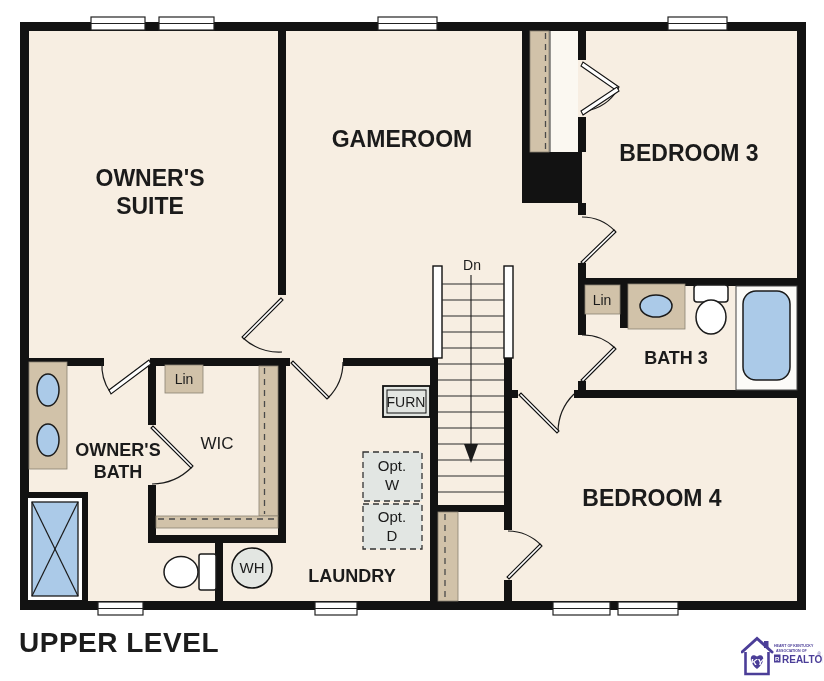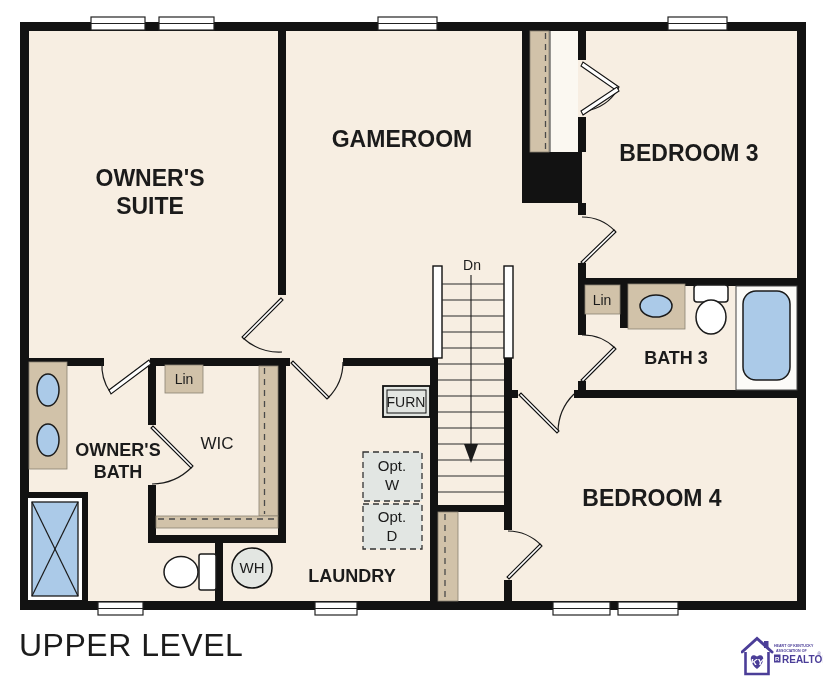--- a/index.html
+++ b/index.html
@@ -20,21 +20,21 @@
   .rail{fill:#ffffff;stroke:#111111;stroke-width:1.4;}
   .arc{fill:none;stroke:#1b1b1b;stroke-width:1.2;}
   .leaf{fill:#ffffff;stroke:#111111;stroke-width:1.1;}
   .dash{fill:none;stroke:#4a4a4a;stroke-width:1.3;stroke-dasharray:6 5;}
   .thin{stroke:#333333;stroke-width:1;fill:none;}
   .lbl{font-family:"Liberation Sans","DejaVu Sans",sans-serif;fill:#1b1b1b;}
   .b{font-weight:bold;}
   .s23{font-size:23px;} .s18{font-size:18px;} .s17{font-size:17px;}
   .s15{font-size:15px;} .s14{font-size:14px;}
   .mid{text-anchor:middle;}
-  .plan-title{position:absolute;left:19px;top:627px;font-size:32px;font-weight:normal;
+  .plan-title{position:absolute;left:19px;top:627px;font-size:28px;font-weight:bold;
               color:#1c1c1c;letter-spacing:0.5px;}
   .logo{position:absolute;left:741px;top:636px;}
   .logo text{font-family:"Liberation Sans","DejaVu Sans",sans-serif;}
 </style>
 </head>
 <body>
 
 <div class="page">
 
   <svg class="plan" width="824" height="624" viewBox="0 0 824 624">

